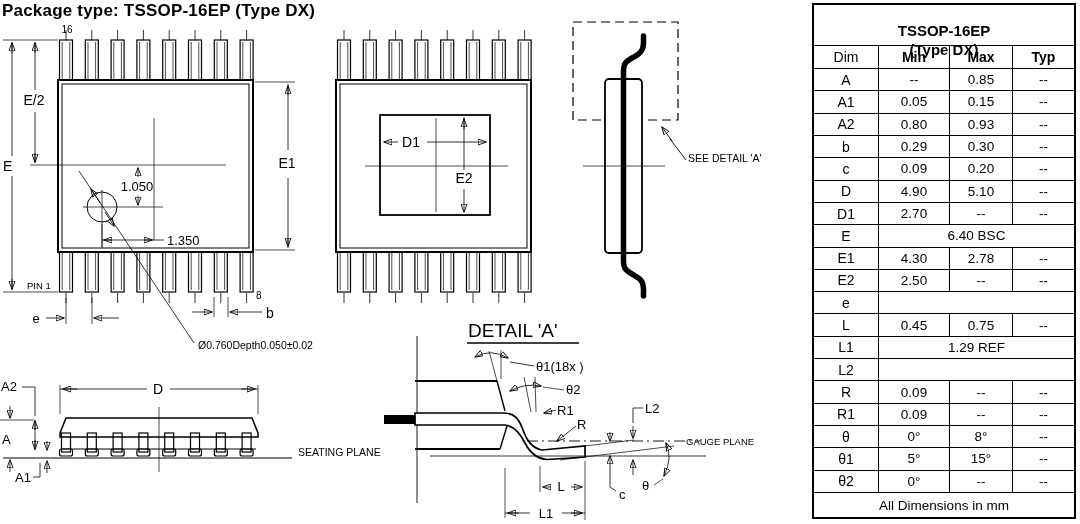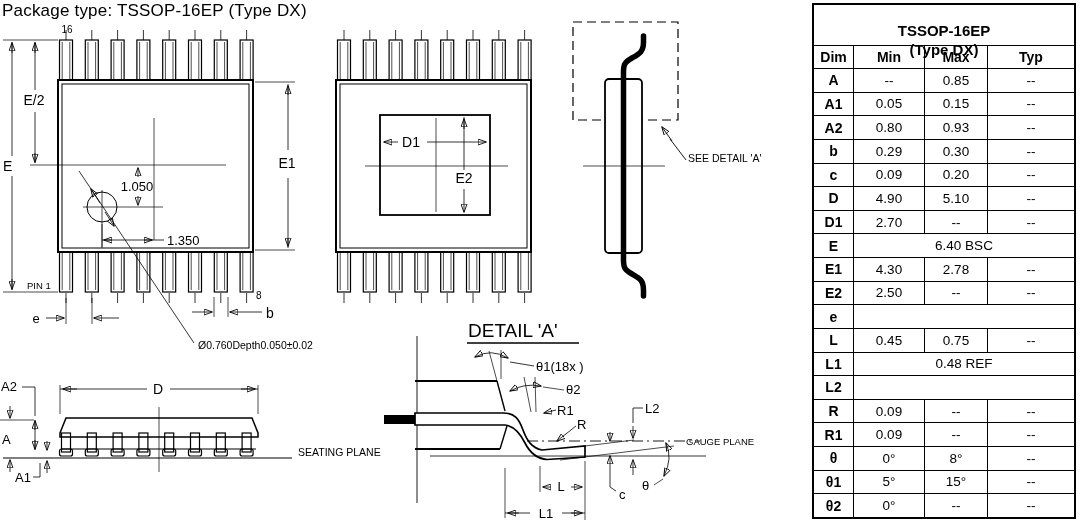--- a/index.html
+++ b/index.html
@@ -1,37 +1,37 @@
 <!DOCTYPE html>
 <html><head>
 <meta charset="utf-8">
 <style>
   html,body{margin:0;padding:0;background:#fff;width:1080px;height:524px;overflow:hidden;
     font-family:"Liberation Sans",sans-serif;}
   #stage{position:relative;width:1080px;height:524px;background:#fff;}
-  #page-title{position:absolute;left:2px;top:1px;font-size:17px;font-weight:normal;color:#000;
+  #page-title{position:absolute;left:2px;top:1px;font-size:17px;font-weight:bold;color:#000;
     letter-spacing:.2px;}
   svg{position:absolute;left:0;top:0;}
   svg line,svg path,svg rect,svg circle,svg polyline{stroke:#000;fill:none;}
   svg text{fill:#000;stroke:none;font-family:"Liberation Sans",sans-serif;}
   .f{fill:#fff;}
   .fb{fill:#000;stroke:none;}
   .t14{font-size:14px;} .t13{font-size:13px;} .t10{font-size:10px;}
   .t9{font-size:9.5px;} .t19{font-size:19px;}
   
   .tbl{position:absolute;left:812px;top:3px;width:264px;height:516px;border:2px solid #000;
     box-sizing:border-box;display:flex;flex-direction:column;background:#fff;color:#000;}
   .tbl-title{height:40px;text-align:center;font-weight:bold;font-size:15px;line-height:19px;
     padding-top:16px;box-sizing:border-box;}
   .trow{display:flex;border-top:1.5px solid #000;align-items:stretch;text-align:center;
     font-size:13.5px;min-height:0;}
   .trow>div{display:flex;align-items:center;justify-content:center;box-sizing:border-box;}
   .thead{height:22px;flex:none;font-weight:bold;font-size:14px;}
   .drow{flex:1;}
-  .c-dim{width:40px;border-right:1.5px solid #000;font-weight:bold;font-size:14px;}
+  .c-dim{width:65px;border-right:1.5px solid #000;font-weight:normal;font-size:14px;}
   .c-min{width:71px;border-right:1.5px solid #000;}
   .c-max{width:63px;border-right:1.5px solid #000;text-align:right;}
   .c-typ{flex:1;}
   .c-span{flex:1;}
   .tfoot{height:24px;flex:none;border-top:1.5px solid #000;display:flex;align-items:center;
     justify-content:center;font-size:13.5px;}
 </style>
 </head>
 <body>
 
@@ -463,21 +463,21 @@
           <div class="c-dim">e</div>
         </div>
         <div class="trow drow">
           <div class="c-dim">L</div>
           <div class="c-min">0.45</div>
           <div class="c-max">0.75</div>
           <div class="c-typ">--</div>
         </div>
         <div class="trow drow">
           <div class="c-dim">L1</div>
-          <div class="c-span">0.48  REF</div>
+          <div class="c-span">1.29  REF</div>
         </div>
         <div class="trow drow">
           <div class="c-dim">L2</div>
         </div>
         <div class="trow drow">
           <div class="c-dim">R</div>
           <div class="c-min">0.09</div>
           <div class="c-max">--</div>
           <div class="c-typ">--</div>
         </div>
@@ -499,14 +499,15 @@
           <div class="c-max">15°</div>
           <div class="c-typ">--</div>
         </div>
         <div class="trow drow">
           <div class="c-dim">θ2</div>
           <div class="c-min">0°</div>
           <div class="c-max">--</div>
           <div class="c-typ">--</div>
         </div>
       </div>
+    <div class="tfoot">All Dimensions in mm</div>
   </div>
 </div>
 
 </body></html>

